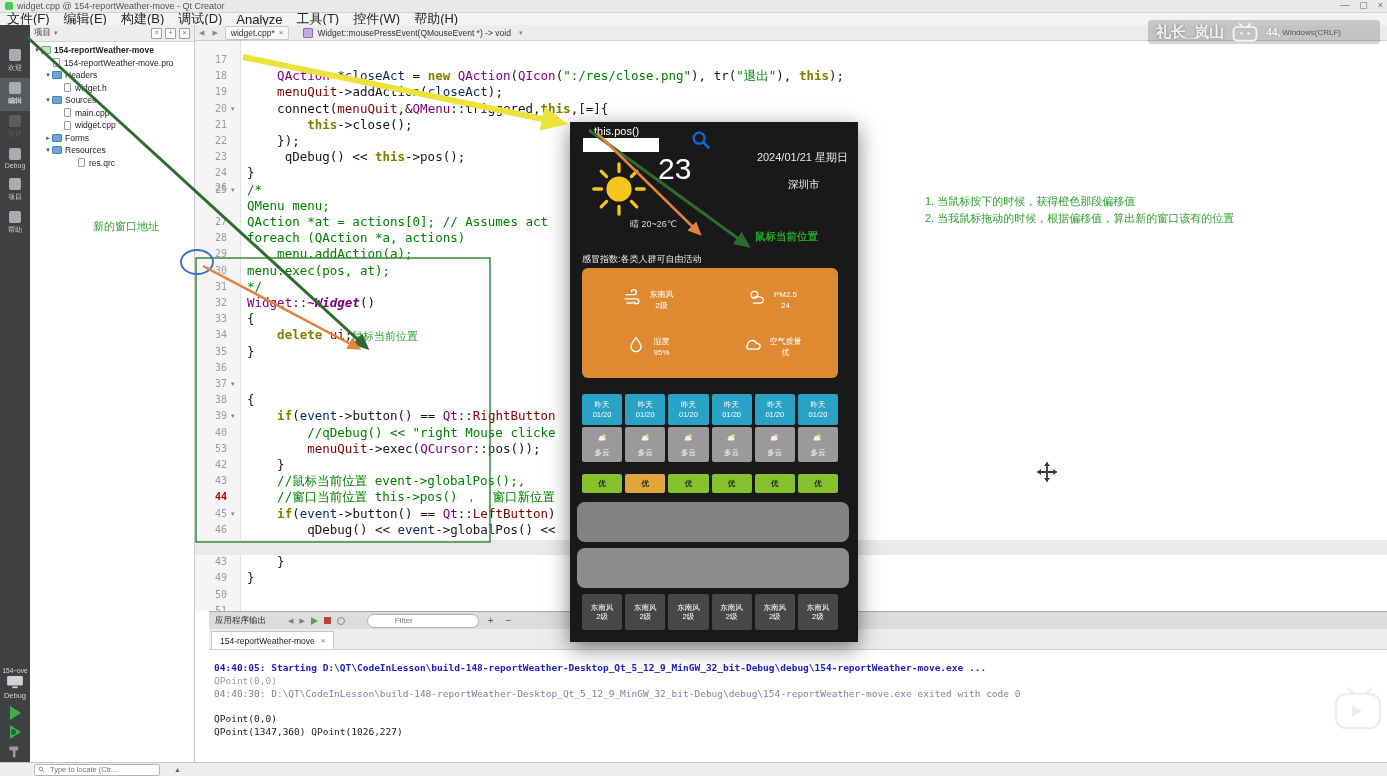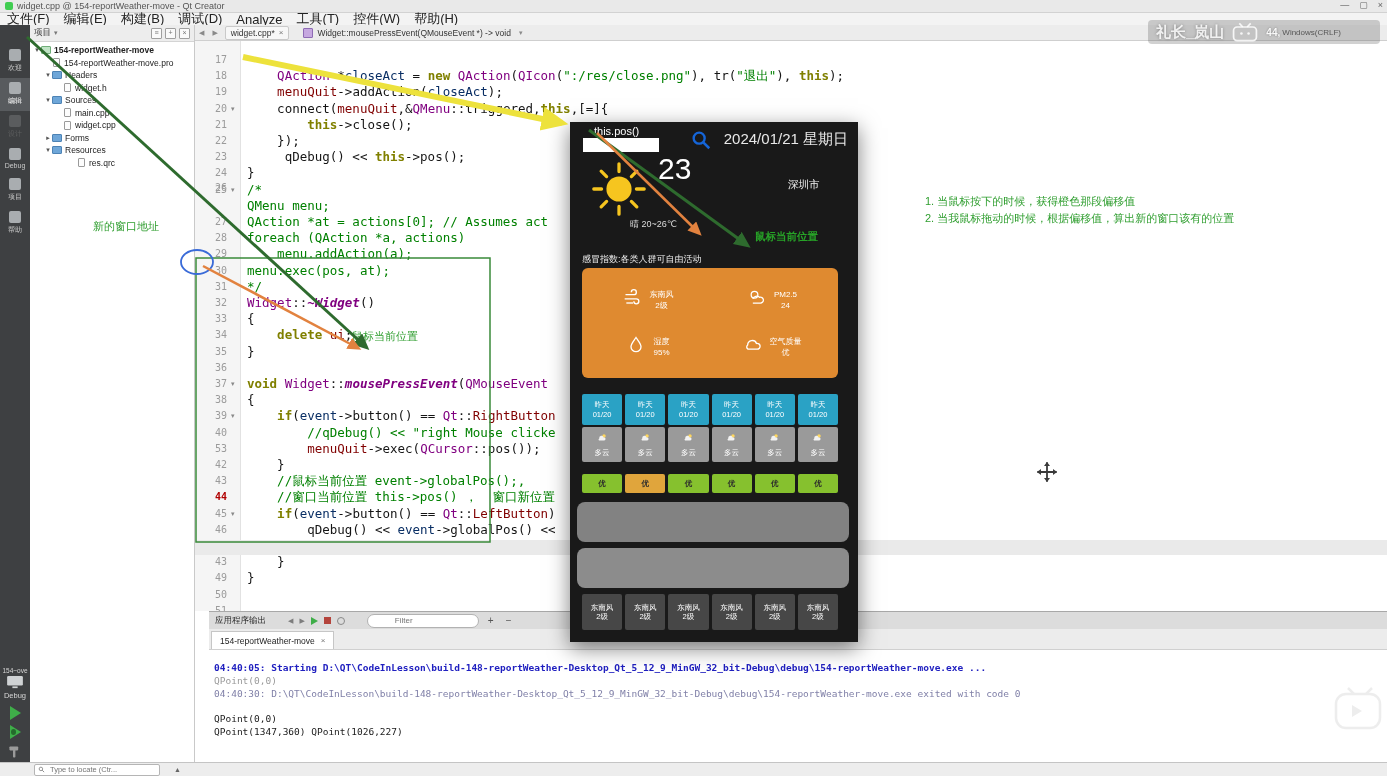--- a/index.html
+++ b/index.html
@@ -69,21 +69,21 @@
   .grtext{color:#2f9e2f;font-size:11px;z-index:8;white-space:nowrap;}
   .notes{left:925px;top:193px;z-index:8;}
   .notes div{color:#2f9e2f;font-size:11px;line-height:17px;white-space:nowrap;}
 
   
   .weather{left:570px;top:122px;width:288px;height:520px;background:#191919;z-index:20;
            box-shadow:0 6px 20px rgba(0,0,0,.5);color:#fff;}
   .w-poslabel{position:absolute;left:24px;top:3px;font-size:11px;color:#fff;}
   .w-input{position:absolute;left:13px;top:16px;width:72px;height:12px;border:none;background:#fff;}
   .w-search{position:absolute;left:120px;top:7px;width:22px;height:22px;}
-  .w-date{position:absolute;right:10px;top:8px;font-size:15px;color:#e8e8e8;margin-left:24px;}
+  .w-date{position:absolute;right:10px;top:28px;font-size:11px;color:#e8e8e8;margin-left:24px;}
   .w-sun{position:absolute;left:18px;top:36px;width:62px;height:62px;}
   .w-temp{position:absolute;left:88px;top:30px;font-size:30px;color:#fff;}
   .w-city{position:absolute;left:218px;top:56px;font-size:10.5px;color:#f0f0f0;}
   .w-cond{position:absolute;left:60px;top:96px;font-size:9px;color:#dcdcdc;}
   .w-note{position:absolute;left:185px;top:108px;font-size:10.5px;font-weight:bold;color:#27a327;}
   .w-tip{position:absolute;left:12px;top:131px;font-size:9px;color:#ececec;}
   .w-info{position:absolute;left:12px;top:146px;width:256px;height:110px;background:#df8a30;border-radius:6px;
           display:grid;grid-template-columns:1fr 1fr;grid-template-rows:1fr 1fr;padding:8px 4px;box-sizing:border-box;}
   .w-cell{display:flex;align-items:center;justify-content:center;gap:7px;}
   .w-cell svg{width:20px;height:20px;}
@@ -349,21 +349,20 @@
       <div class="code-row" style="top: 173px;"><span class="sy-c">QAction *at = actions[0]; // Assumes act</span></div>
       <div class="code-row" style="top: 189.2px;"><span class="sy-c">foreach (QAction *a, actions)</span></div>
       <div class="code-row" style="top: 205.4px;"><span class="sy-c">    menu.addAction(a);</span></div>
       <div class="code-row" style="top: 221.6px;"><span class="sy-c">menu.exec(pos, at);</span></div>
       <div class="code-row" style="top: 237.8px;"><span class="sy-c">*/</span></div>
       <div class="code-row" style="top: 254px;"><span class="sy-t">Widget</span><span class="sy-p">::</span><span class="sy-v">~Widget</span><span class="sy-p">()</span></div>
       <div class="code-row" style="top: 270.2px;"><span class="sy-p">{</span></div>
       <div class="code-row" style="top: 286.4px;"><span class="sy-p">    </span><span class="sy-k">delete</span><span class="sy-p"> </span><span class="sy-f">ui</span><span class="sy-p">;</span></div>
       <div class="code-row" style="top: 302.6px;"><span class="sy-p">}</span></div>
       <div class="code-row" style="top: 318.8px;"></div>
-      <div class="code-row" style="top: 335px;"><span class="sy-k">void</span><span class="sy-p"> </span><span class="sy-t">Widget</span><span class="sy-p">::</span><span class="sy-v">mousePressEvent</span><span class="sy-p">(</span><span class="sy-t">QMouseEvent</span></div>
       <div class="code-row" style="top: 351.2px;"><span class="sy-p">{</span></div>
       <div class="code-row" style="top: 367.4px;"><span class="sy-p">    </span><span class="sy-k">if</span><span class="sy-p">(</span><span class="sy-l">event</span><span class="sy-p">-&gt;button() == </span><span class="sy-t">Qt</span><span class="sy-p">::</span><span class="sy-e">RightButton</span></div>
       <div class="code-row" style="top: 383.6px;"><span class="sy-c">        //qDebug() &lt;&lt; "right Mouse clicke</span></div>
       <div class="code-row" style="top: 399.8px;"><span class="sy-p">        </span><span class="sy-f">menuQuit</span><span class="sy-p">-&gt;exec(</span><span class="sy-t">QCursor</span><span class="sy-p">::pos());</span></div>
       <div class="code-row" style="top: 416px;"><span class="sy-p">    }</span></div>
       <div class="code-row" style="top: 432.2px;"><span class="sy-c">    //鼠标当前位置 event-&gt;globalPos();,</span></div>
       <div class="code-row" style="top: 448.4px;"><span class="sy-c">    //窗口当前位置 this-&gt;pos() ，  窗口新位置</span></div>
       <div class="code-row" style="top: 464.6px;"><span class="sy-p">    </span><span class="sy-k">if</span><span class="sy-p">(</span><span class="sy-l">event</span><span class="sy-p">-&gt;button() == </span><span class="sy-t">Qt</span><span class="sy-p">::</span><span class="sy-e">LeftButton</span><span class="sy-p">)</span></div>
       <div class="code-row" style="top: 480.8px;"><span class="sy-p">        qDebug() &lt;&lt; </span><span class="sy-l">event</span><span class="sy-p">-&gt;globalPos() &lt;&lt;</span></div>
       <div class="code-row" style="top: 497px;"></div>

